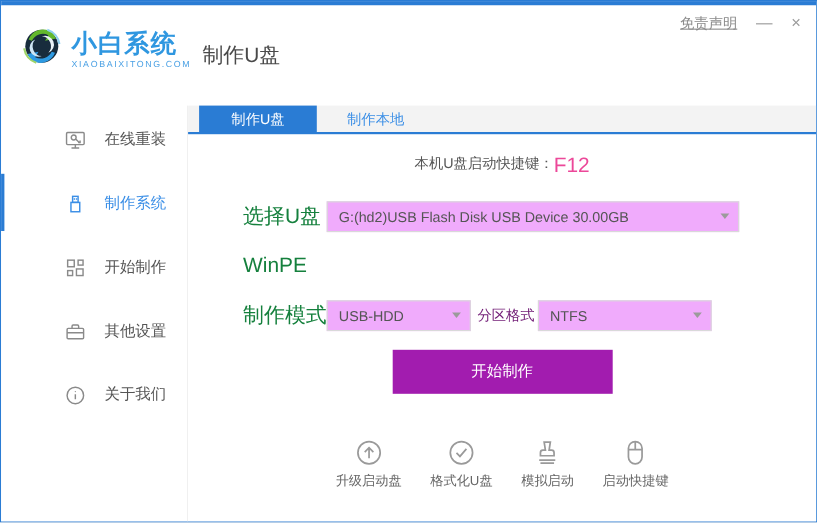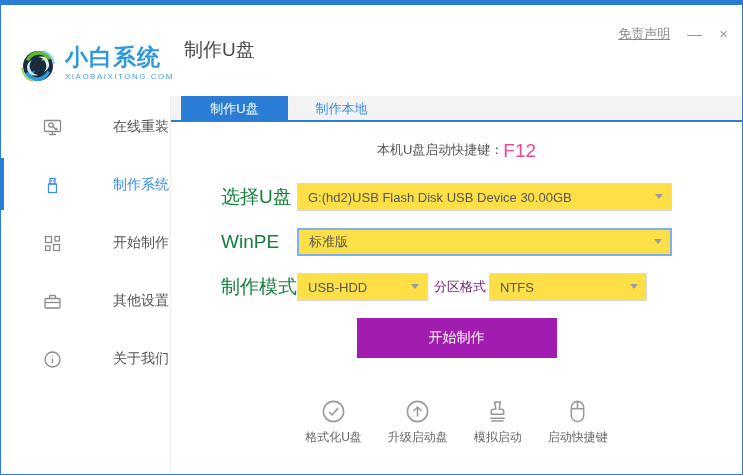--- a/index.html
+++ b/index.html
@@ -4,53 +4,53 @@
 <style>
   * { margin:0; padding:0; box-sizing:border-box; }
   html,body { background:#cfd6dd; font-family:"Liberation Sans","DejaVu Sans",sans-serif; }
   .window{
     position:relative; width:743px; height:475px; background:#fff;
     border:1px solid #2a7cd4; overflow:hidden;
   }
   .topstrip{ height:4px; background:#2a7cd4; }
   
   .titlebar{ position:relative; height:91px; background:#fff; }
-  .logo{ position:absolute; left:16px; top:16px; display:flex; align-items:flex-start;margin-top:24px; }
+  .logo{ position:absolute; left:16px; top:16px; display:flex; align-items:flex-end; }
   .logo-mark{ width:42px; height:42px; }
   .logo-text{ margin-left:6px; }
   .brand{ font-size:23px; font-weight:bold; color:#2f97e0; letter-spacing:1px; line-height:24px;}
   .brand-domain{ font-size:8px; color:#4aa0e4; letter-spacing:1.5px; margin-top:3px; }
   .page-title{ position:absolute; left:183px; top:32px; font-size:19px; color:#4a4a4a; }
-  .controls{ position:absolute; right:14px; top:20px; display:flex; align-items:center; gap:17px; }
+  .controls{ position:absolute; right:14px; top:7px; display:flex; align-items:center; gap:17px; }
   .disclaimer{ font-size:13px; color:#8a8a8a; text-decoration:underline; cursor:pointer; }
   .win-btn{ font-size:15px; color:#9b9b9b; cursor:pointer; line-height:16px; }
   
   .bodyarea{ display:flex; height:378px; }
   .sidebar{ position:relative; width:170px; background:#fff; border-right:1px solid #f0f0f0; padding-top:2px; }
-  .side-item{ display:flex; align-items:center; height:58px; padding-left:42px; cursor:pointer;gap:34px; }
+  .side-item{ display:flex; align-items:center; height:58px; padding-left:58px; cursor:pointer; }
   .side-item .s-icon{ width:19px; height:19px; display:flex; }
   .side-item .s-label{ margin-left:17px; font-size:14px; color:#555; }
   .side-item.active .s-label{ color:#3a8ee6; }
   .active-bar{ position:absolute; left:-1px; top:62px; width:4px; height:52px; background:#2a7cd4; }
   .main{ flex:1; position:relative; background:#fff; }
   
   .tabbar{ display:flex; height:26px; background:#f3f3f3; border-bottom:2px solid #2a7cd4; padding-left:10px; }
   .tab{ width:107px; text-align:center; line-height:26px; font-size:13px; cursor:pointer; }
   .tab.active{ background:#2a7cd4; color:#fff; }
   .tab.inactive{ color:#3a8ee6; }
   
   .hotkey{ margin-top:18px; text-align:center; height:22px; }
   .hotkey-label{ font-size:13px; color:#555; vertical-align:3px; }
   .hotkey-value{ font-size:19px; color:#ec4899; }
   
   .formarea{ margin-top:21px; }
   .frow{ display:flex; align-items:center; height:28px; margin:0 0 17px 50px; }
   .flabel{ width:76px; font-size:19px; color:#15803d; }
   .flabel2{ width:55px; margin-left:6px; font-size:13px; color:#701a75; }
-  .select{ position:relative; height:28px; border:1px solid #d9d9d9; background:#fde047;
+  .select{ position:relative; height:28px; border:1px solid #d9d9d9; background:#f0abfc;
            display:flex; align-items:center; padding:0 22px 0 10px; font-size:13px; color:#555; cursor:pointer; }
   .select .arrow{ position:absolute; right:8px; top:50%; margin-top:-3px; width:0; height:0;
                   border-left:4px solid transparent; border-right:4px solid transparent; border-top:5px solid #9b9b9b; }
   .sel-usb{ width:375px; }
   .sel-winpe{ width:375px; border:2px solid #7ab1ee; }
   .sel-mode{ width:131px; }
   .sel-part{ width:158px; }
   .sel-text{ white-space:nowrap; overflow:hidden; }
   
   .start-btn{ display:block; margin:17px auto 0; width:200px; height:40px; background:#a21caf; color:#fff;
@@ -171,24 +171,20 @@
         <div class="frow">
           <span class="flabel">选择U盘</span>
           <div class="select sel-usb">
             <span class="sel-text">G:(hd2)USB Flash Disk USB Device 30.00GB</span>
             <span class="arrow"></span>
           </div>
         </div>
 
         <div class="frow">
           <span class="flabel">WinPE</span>
-          <div class="select sel-winpe">
-            <span class="sel-text">标准版</span>
-            <span class="arrow"></span>
-          </div>
         </div>
 
         <div class="frow">
           <span class="flabel">制作模式</span>
           <div class="select sel-mode">
             <span class="sel-text">USB-HDD</span>
             <span class="arrow"></span>
           </div>
           <span class="flabel2">分区格式</span>
           <div class="select sel-part">
@@ -199,34 +195,34 @@
       </div>
 
       <button class="start-btn">开始制作</button>
 
       <div class="footer-tools">
 
         <div class="tool">
           <span class="t-icon">
             <svg viewBox="0 0 24 24" width="27" height="27" fill="none" stroke="#9a9a9a" stroke-width="1.4">
               <circle cx="12" cy="12" r="9"></circle>
+              <path d="M12 16.5v-8 M8.5 11.5L12 8l3.5 3.5"></path>
+            </svg>
+          </span>
+          <span class="t-label">升级启动盘</span>
+        </div>
+
+        <div class="tool">
+          <span class="t-icon">
+            <svg viewBox="0 0 24 24" width="27" height="27" fill="none" stroke="#9a9a9a" stroke-width="1.4">
+              <circle cx="12" cy="12" r="9"></circle>
               <path d="M8 12.2l2.8 2.8 5.2-6"></path>
             </svg>
           </span>
           <span class="t-label">格式化U盘</span>
-        </div>
-
-        <div class="tool">
-          <span class="t-icon">
-            <svg viewBox="0 0 24 24" width="27" height="27" fill="none" stroke="#9a9a9a" stroke-width="1.4">
-              <circle cx="12" cy="12" r="9"></circle>
-              <path d="M12 16.5v-8 M8.5 11.5L12 8l3.5 3.5"></path>
-            </svg>
-          </span>
-          <span class="t-label">升级启动盘</span>
         </div>
 
 
         <div class="tool">
           <span class="t-icon">
             <svg viewBox="0 0 24 24" width="27" height="27" fill="none" stroke="#9a9a9a" stroke-width="1.4">
               <path d="M9.5 3.5h5l-1 6.5h2a2 2 0 0 1 2 2v2.5h-11V12a2 2 0 0 1 2-2h2l-1-6.5z"></path>
               <path d="M5.5 18h13 M6.5 20.5h11"></path>
             </svg>
           </span>

